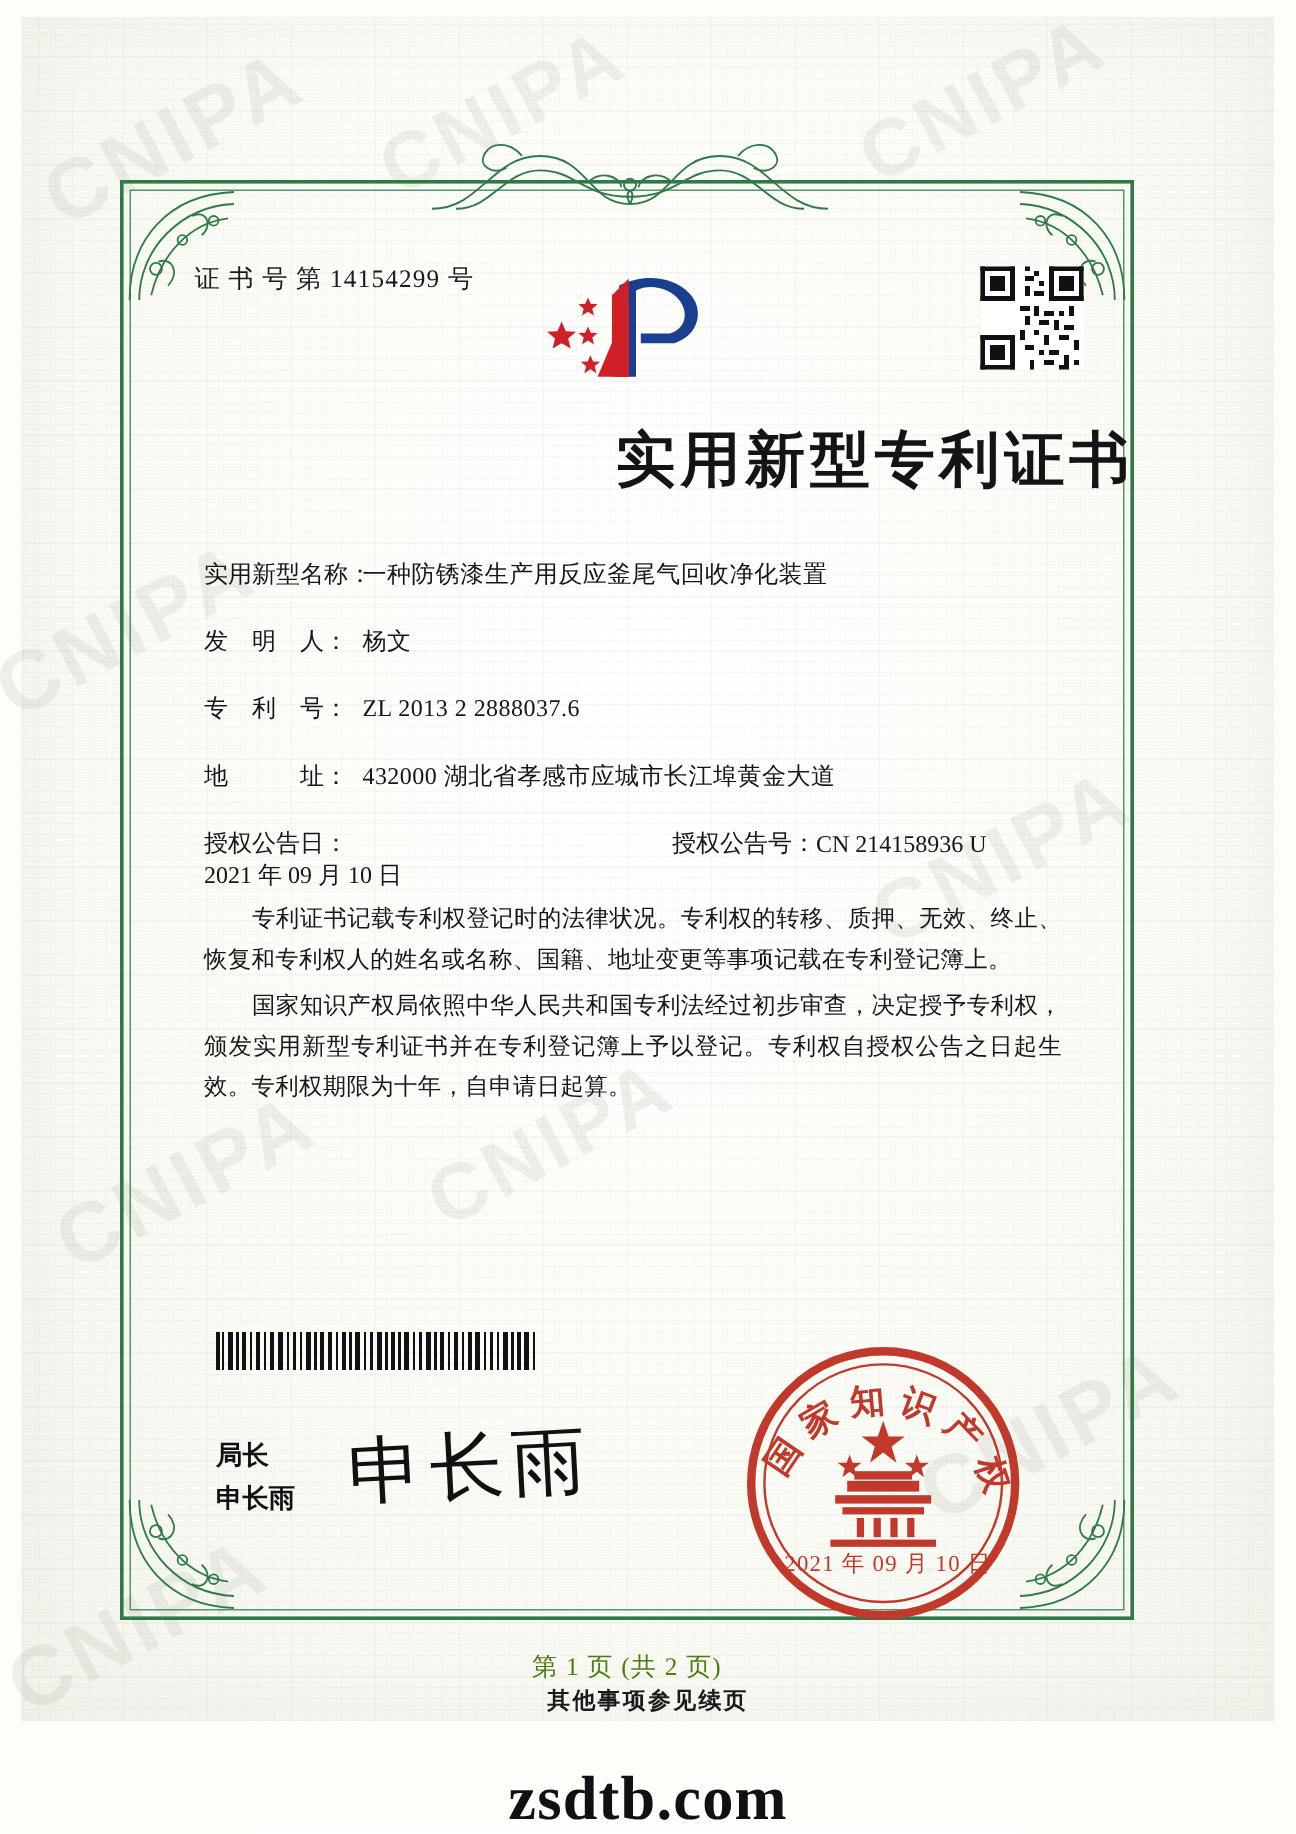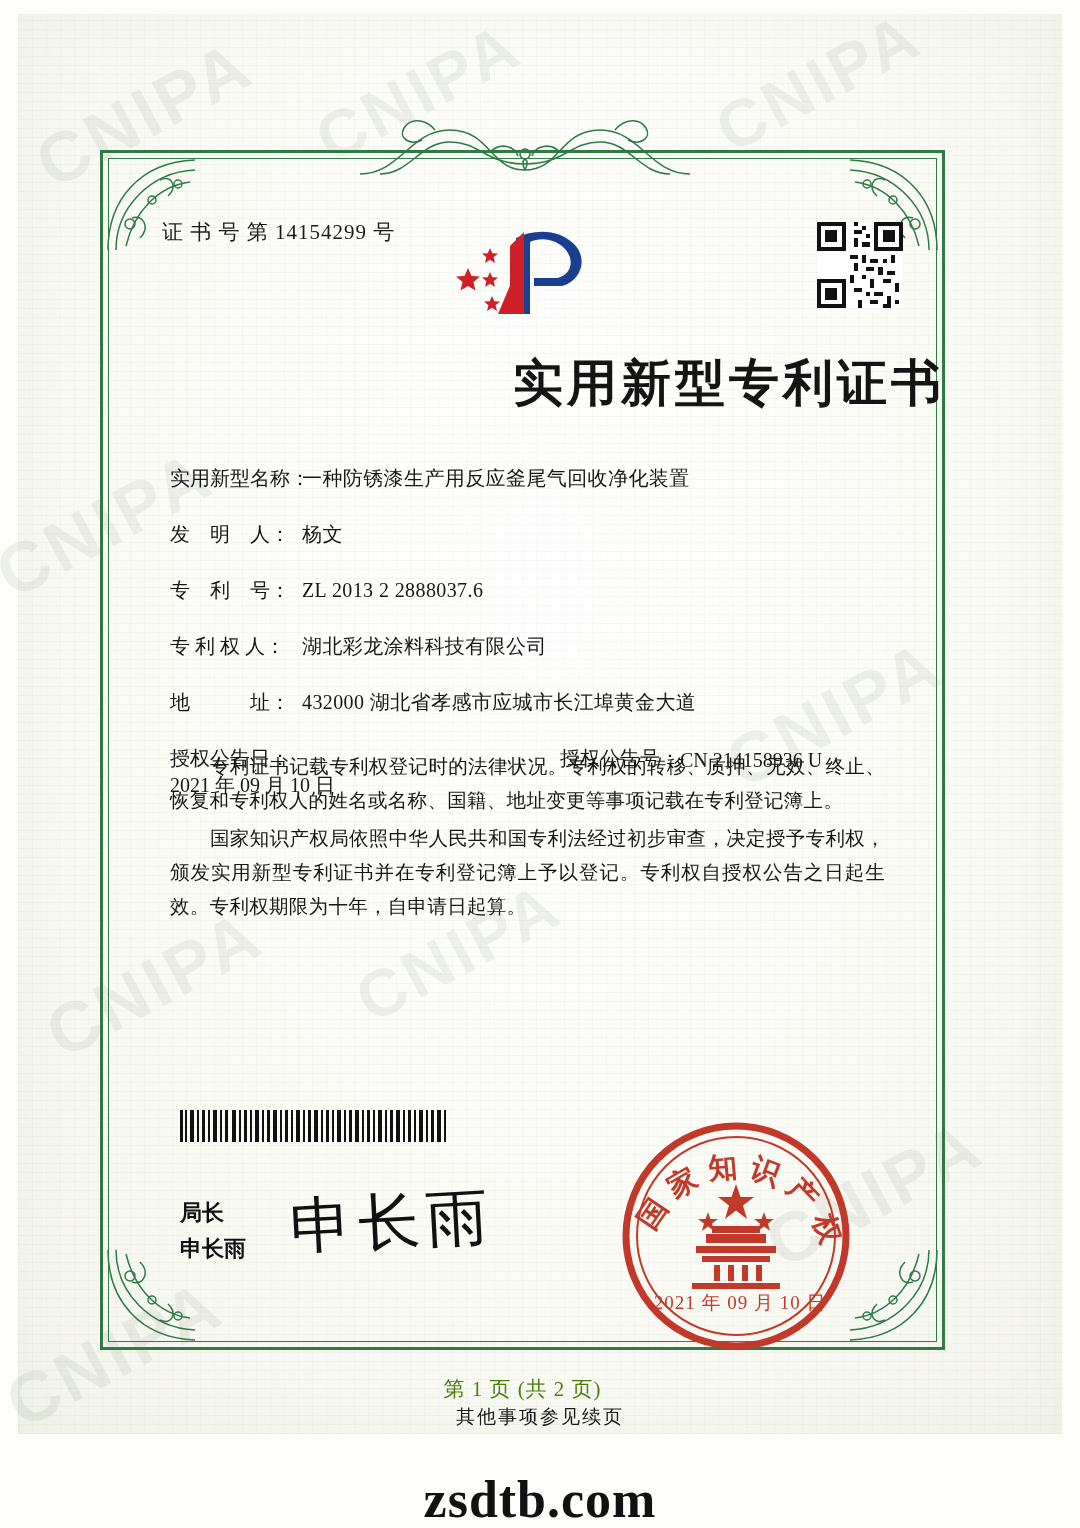--- a/index.html
+++ b/index.html
@@ -249,20 +249,21 @@
     letter-spacing: 1px;
   }
   .footer-note {
     position: absolute;
     left: 0; right: 0;
     top: 1404px;
     text-align: center;
     font-size: 19px;
     color: #1a1a1a;
     letter-spacing: 2px;
+    font-weight: bold;
   }
   .site-mark {
     position: absolute;
     left: 0; right: 0;
     top: 1470px;
     text-align: center;
     font-size: 52px;
     font-weight: 700;
     font-family: Liberation Serif, serif;
     color: #111;
@@ -430,24 +431,20 @@
         <div class="field-label"><span>发　明　人</span><span>：</span></div>
         <div class="field-value">杨文</div>
       </div>
 
       <div class="field-row">
         <div class="field-label"><span>专　利　号</span><span>：</span></div>
         <div class="field-value">ZL 2013 2 2888037.6</div>
       </div>
 
 
-      <div class="field-row">
-        <div class="field-label"><span>专 利 权 人</span><span>：</span></div>
-        <div class="field-value">湖北彩龙涂料科技有限公司</div>
-      </div>
 
       <div class="field-row">
         <div class="field-label"><span>地　　　址</span><span>：</span></div>
         <div class="field-value">432000 湖北省孝感市应城市长江埠黄金大道</div>
       </div>
 
       <div class="row-two">
         <div class="cell-a">
           <span class="lbl">授权公告日：</span>
           <span>2021 年 09 月 10 日</span>

